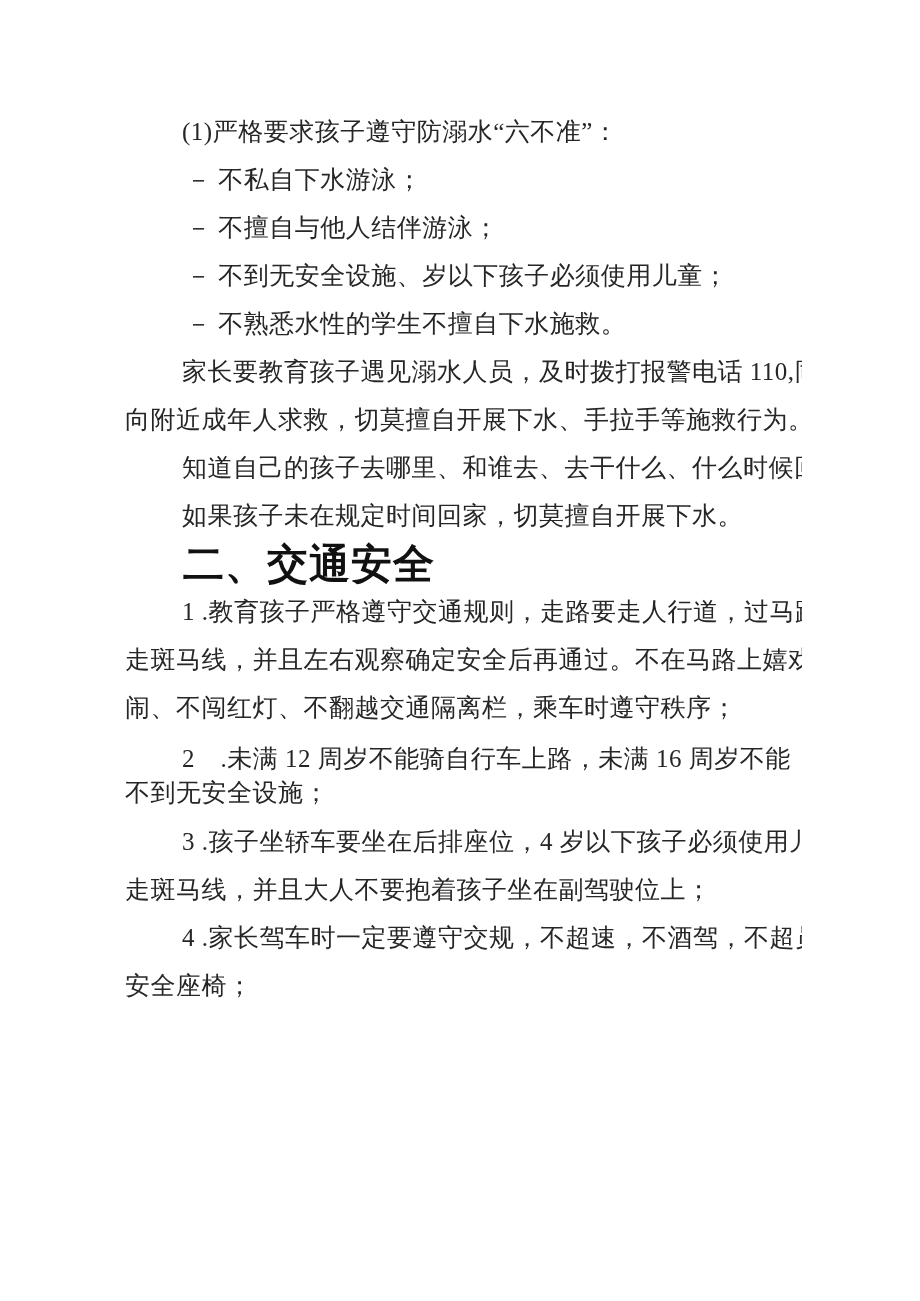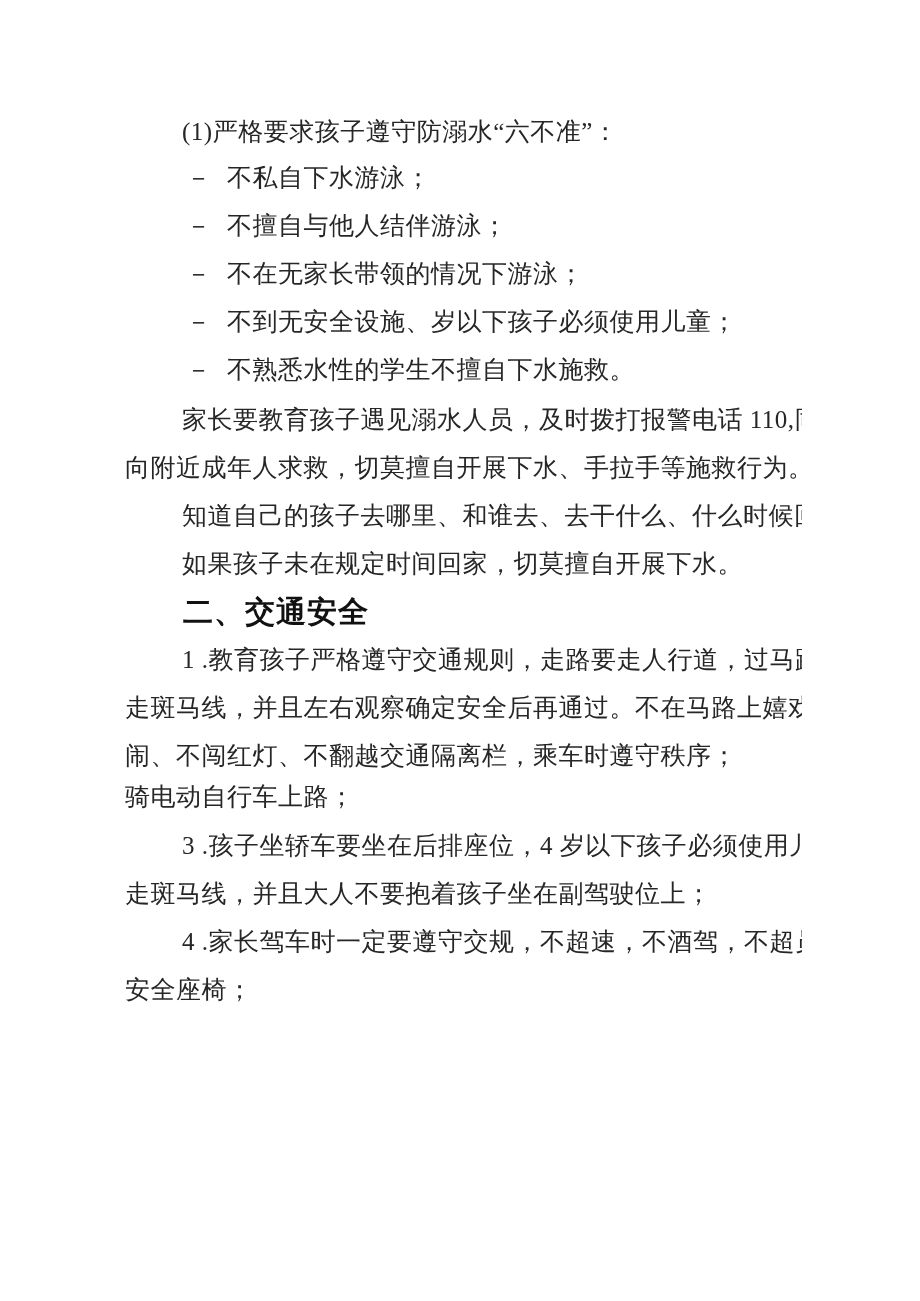--- a/index.html
+++ b/index.html
@@ -23,64 +23,64 @@
   }
   .line {
     height: 48px;
     line-height: 48px;
     font-size: 25px;
     white-space: nowrap;
     overflow: hidden;
     letter-spacing: 0.5px;
   }
   .line.indent { text-indent: 57px; }
-  .line.dash   { text-indent: 61px; font-family: Liberation Mono, monospace; }
+  .line.dash   { text-indent: 61px; }
   .line.cont   { text-indent: 0; }
   .line.tight {
     height: 34px;
     line-height: 34px;
   }
   .line.tight-first { margin-top: 10px; }
   .line.tight-last  { margin-bottom: 8px; }
   .line.heading {
     font-family: "Liberation Sans", "DejaVu Sans", sans-serif;
     font-weight: bold;
-    font-size: 30px;
+    font-size: 41px;
     color: #111111;
     text-indent: 58px;
     letter-spacing: 1px;
   }
 </style>
 </head>
 <body>
 
 <div class="page">
 
   <div class="line indent">(1)严格要求孩子遵守防溺水“六不准”：</div>
 
   <div class="line dash">－ 不私自下水游泳；</div>
   <div class="line dash">－ 不擅自与他人结伴游泳；</div>
-  <div class="line dash">－ 不在无家长带领的情况下游泳；</div>
   <div class="line dash">－ 不到无安全设施、岁以下孩子必须使用儿童；</div>
   <div class="line dash">－ 不熟悉水性的学生不擅自下水施救。</div>
 
   <div class="line indent">家长要教育孩子遇见溺水人员，及时拨打报警电话 110,同时</div>
   <div class="line cont">向附近成年人求救，切莫擅自开展下水、手拉手等施救行为。</div>
 
 
   <div class="line indent">知道自己的孩子去哪里、和谁去、去干什么、什么时候回来。</div>
   <div class="line indent">如果孩子未在规定时间回家，切莫擅自开展下水。</div>
 
   <div class="line heading">二、交通安全</div>
 
   <div class="line indent">1 .教育孩子严格遵守交通规则，走路要走人行道，过马路要</div>
   <div class="line cont">走斑马线，并且左右观察确定安全后再通过。不在马路上嬉戏打</div>
   <div class="line cont">闹、不闯红灯、不翻越交通隔离栏，乘车时遵守秩序；</div>
 
-  <div class="line cont tight tight-last">骑电动自行车上路；</div>
+  <div class="line indent tight tight-first">2　.未满 12 周岁不能骑自行车上路，未满 16 周岁不能</div>
+  <div class="line cont tight tight-last">不到无安全设施；</div>
 
   <div class="line indent">3 .孩子坐轿车要坐在后排座位，4 岁以下孩子必须使用儿童</div>
   <div class="line cont">走斑马线，并且大人不要抱着孩子坐在副驾驶位上；</div>
 
   <div class="line indent">4 .家长驾车时一定要遵守交规，不超速，不酒驾，不超员，</div>
   <div class="line cont">安全座椅；</div>
 
 </div>
 
 </body></html>

